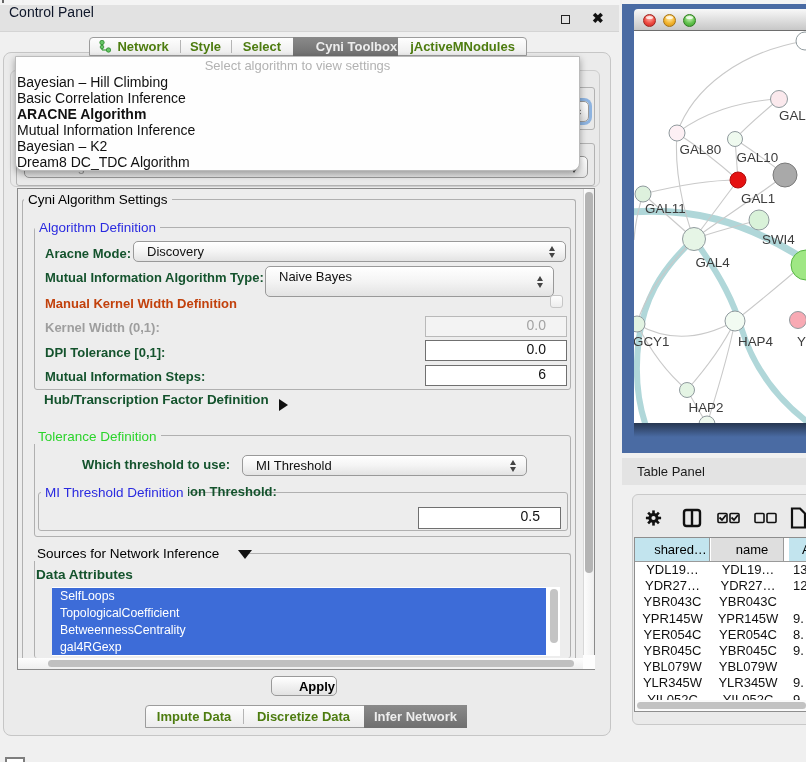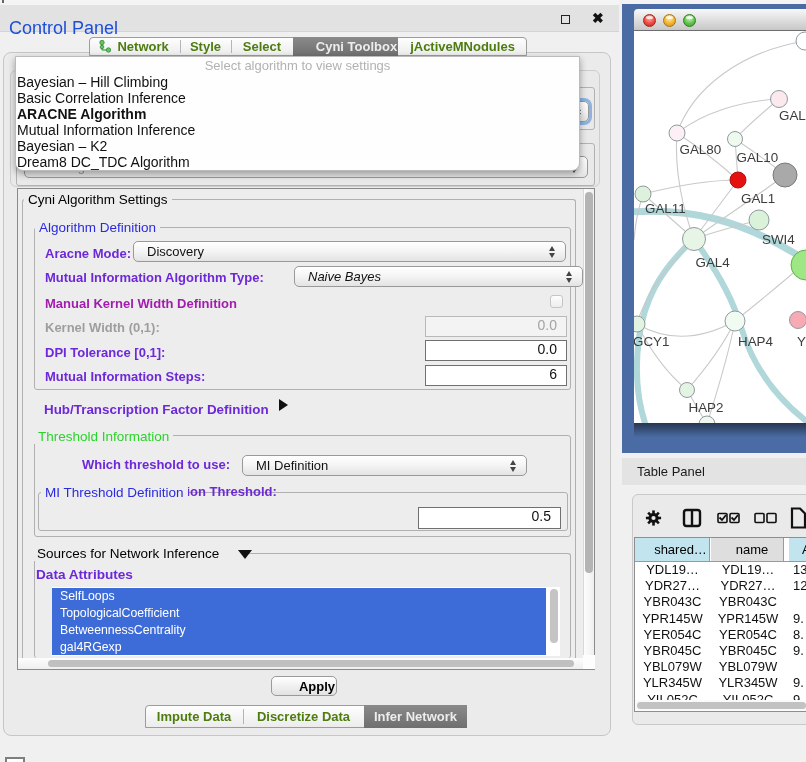--- a/index.html
+++ b/index.html
@@ -1,34 +1,34 @@
 <!DOCTYPE html>
 <html><head><meta charset="utf-8">
 <style>
 *{margin:0;padding:0;box-sizing:border-box;}
 html,body{width:806px;height:762px;overflow:hidden;}
 body{font-family:"Liberation Sans",sans-serif;background:#f0f0f0;position:relative;}
 .abs{position:absolute;}
-.lab{position:absolute;font-weight:bold;font-size:13px;color:#6d28d9;white-space:nowrap;}
+.lab{position:absolute;font-weight:bold;font-size:13px;color:#14532d;white-space:nowrap;}
 .grp{position:absolute;border:1px solid #b0b0b0;border-radius:3px;}
 .gtitle{position:absolute;background:#ededed;padding:0 4px;font-size:13.5px;white-space:nowrap;z-index:3;}
 .combo{position:absolute;border:1px solid #999;border-radius:5px;background:linear-gradient(#ffffff,#f4f4f4 50%,#e3e3e3);box-shadow:inset 0 1px 0 #fff;}
 .combo .tx{position:absolute;left:13px;top:2px;font-size:13px;color:#111;white-space:nowrap;}
 .arrs{position:absolute;right:9px;top:50%;width:7px;height:14px;transform:translateY(-50%);}
 .arrs:before{content:"";position:absolute;left:0;top:1px;border-left:3.5px solid transparent;border-right:3.5px solid transparent;border-bottom:5px solid #444;}
 .arrs:after{content:"";position:absolute;left:0;bottom:1px;border-left:3.5px solid transparent;border-right:3.5px solid transparent;border-top:5px solid #444;}
-.field{position:absolute;border:1px solid #707070;background:#fff;font-size:14px;color:#111;text-align:right;padding-right:9px;}
+.field{position:absolute;border:1px solid #707070;background:#fff;font-size:14px;color:#111;text-align:right;padding-right:20px;}
 .tabtext{position:absolute;top:0;height:19px;line-height:19px;text-align:center;font-weight:bold;font-size:13px;color:#4d7c0f;}
 </style></head>
 <body>
 
 <div class="abs" style="left:0;top:0;width:620px;height:5px;background:#f4f4f4;"></div>
 <div class="abs" style="left:2px;top:0;width:2px;height:3px;background:#666;"></div>
 <div class="abs" style="left:0;top:5px;width:619px;height:27px;background:#e2e2e2;border-bottom:1px solid #d4d4d4;"></div>
-<div class="abs" style="left:9px;top:18px;font-size:18px;color:#1d4ed8;">Control Panel</div>
+<div class="abs" style="left:9px;top:4px;font-size:14px;color:#0f172a;">Control Panel</div>
 <div class="abs" style="left:561px;top:15px;width:9px;height:9px;border:1.6px solid #222;"></div>
 <div class="abs" style="left:592px;top:10px;font-size:14px;font-weight:bold;color:#111;">✖</div>
 
 <div class="abs" style="left:3px;top:52px;width:608px;height:684px;background:#ebebeb;border:1px solid #c6c6c6;border-radius:8px;"></div>
 
 <div class="abs" style="left:10px;top:70px;width:590px;height:117px;background:#e9e9e9;border:1px solid #cdcdcd;border-radius:6px;"></div>
 <div class="abs" style="left:16px;top:87px;width:579px;height:43px;border:1px solid #b2b2b2;border-radius:3px;"></div>
 <div class="combo" style="left:24px;top:101px;width:565px;height:21px;box-shadow:0 0 0 3px rgba(110,160,220,.75);">
     <span class="arrs" style="right:6px"></span>
   </div>
@@ -67,41 +67,41 @@
 
 <div class="grp" style="left:34px;top:227px;width:537px;height:163px;"></div>
 <div class="gtitle" style="left:35px;top:220px;color:#2a2ae0;">Algorithm Definition</div>
 
 <div class="lab" style="left:45px;top:246px;">Aracne Mode:</div>
 <div class="combo" style="left:133px;top:241px;width:433px;height:21px;">
     <span class="tx">Discovery</span>
     <span class="arrs"></span>
   </div>
 <div class="lab" style="left:45px;top:270px;">Mutual Information Algorithm Type:</div>
-<div class="combo" style="left:294px;top:266px;width:289px;height:21px;font-style:italic;">
+<div class="combo" style="left:265px;top:266px;width:289px;height:31px;">
     <span class="tx">Naive Bayes</span>
     <span class="arrs"></span>
   </div>
-<div class="lab" style="left:45px;top:296px;color:#a21caf;">Manual Kernel Width Definition</div>
+<div class="lab" style="left:45px;top:296px;color:#c2410c;">Manual Kernel Width Definition</div>
 <div class="abs" style="left:550px;top:295px;width:13px;height:13px;border:1px solid #c6c6c6;border-radius:3px;background:linear-gradient(#fdfdfd,#ededed);"></div>
 <div class="lab" style="left:45px;top:320px;color:#9e9e9e;">Kernel Width (0,1):</div>
 <div class="field" style="left:425px;top:316px;width:142px;height:21px;border-color:#b9b9b9;background:#f3f3f3;color:#a3a3a3;">0.0</div>
 <div class="lab" style="left:45px;top:345px;">DPI Tolerance [0,1]:</div>
 <div class="field" style="left:425px;top:340px;width:142px;height:21px;">0.0</div>
 <div class="lab" style="left:45px;top:369px;">Mutual Information Steps:</div>
 <div class="field" style="left:425px;top:365px;width:142px;height:21px;">6</div>
 
-<div class="lab" style="left:44px;top:402px;font-size:13.4px;">Hub/Transcription Factor Definition</div>
+<div class="lab" style="left:44px;top:392px;font-size:13.4px;">Hub/Transcription Factor Definition</div>
 <div class="abs" style="left:279px;top:399px;width:0;height:0;border-top:6px solid transparent;border-bottom:6px solid transparent;border-left:9px solid #111;"></div>
 
 <div class="grp" style="left:34px;top:435px;width:537px;height:102px;"></div>
-<div class="gtitle" style="left:34px;top:429px;color:#2bd42b;">Threshold Information</div>
+<div class="gtitle" style="left:34px;top:429px;color:#2bd42b;">Tolerance Definition</div>
 <div class="lab" style="left:82px;top:457px;">Which threshold to use:</div>
 <div class="combo" style="left:242px;top:455px;width:285px;height:21px;">
-    <span class="tx">MI Definition</span>
+    <span class="tx">MI Threshold</span>
     <span class="arrs"></span>
   </div>
 
 <div class="grp" style="left:38px;top:492px;width:530px;height:39px;"></div>
 <div class="gtitle" style="left:41px;top:485px;color:#2a2ae0;">MI Threshold Definition</div>
 <div class="lab" style="left:48px;top:484px;padding-left:41px;">Mutual Information Threshold:</div>
 <div class="field" style="left:418px;top:507px;width:143px;height:22px;">0.5</div>
 
 <div class="grp" style="left:34px;top:553px;width:537px;height:105px;border-bottom:none;"></div>
 <div class="gtitle" style="left:33px;top:546px;padding-right:26px;">Sources for Network Inference</div>

